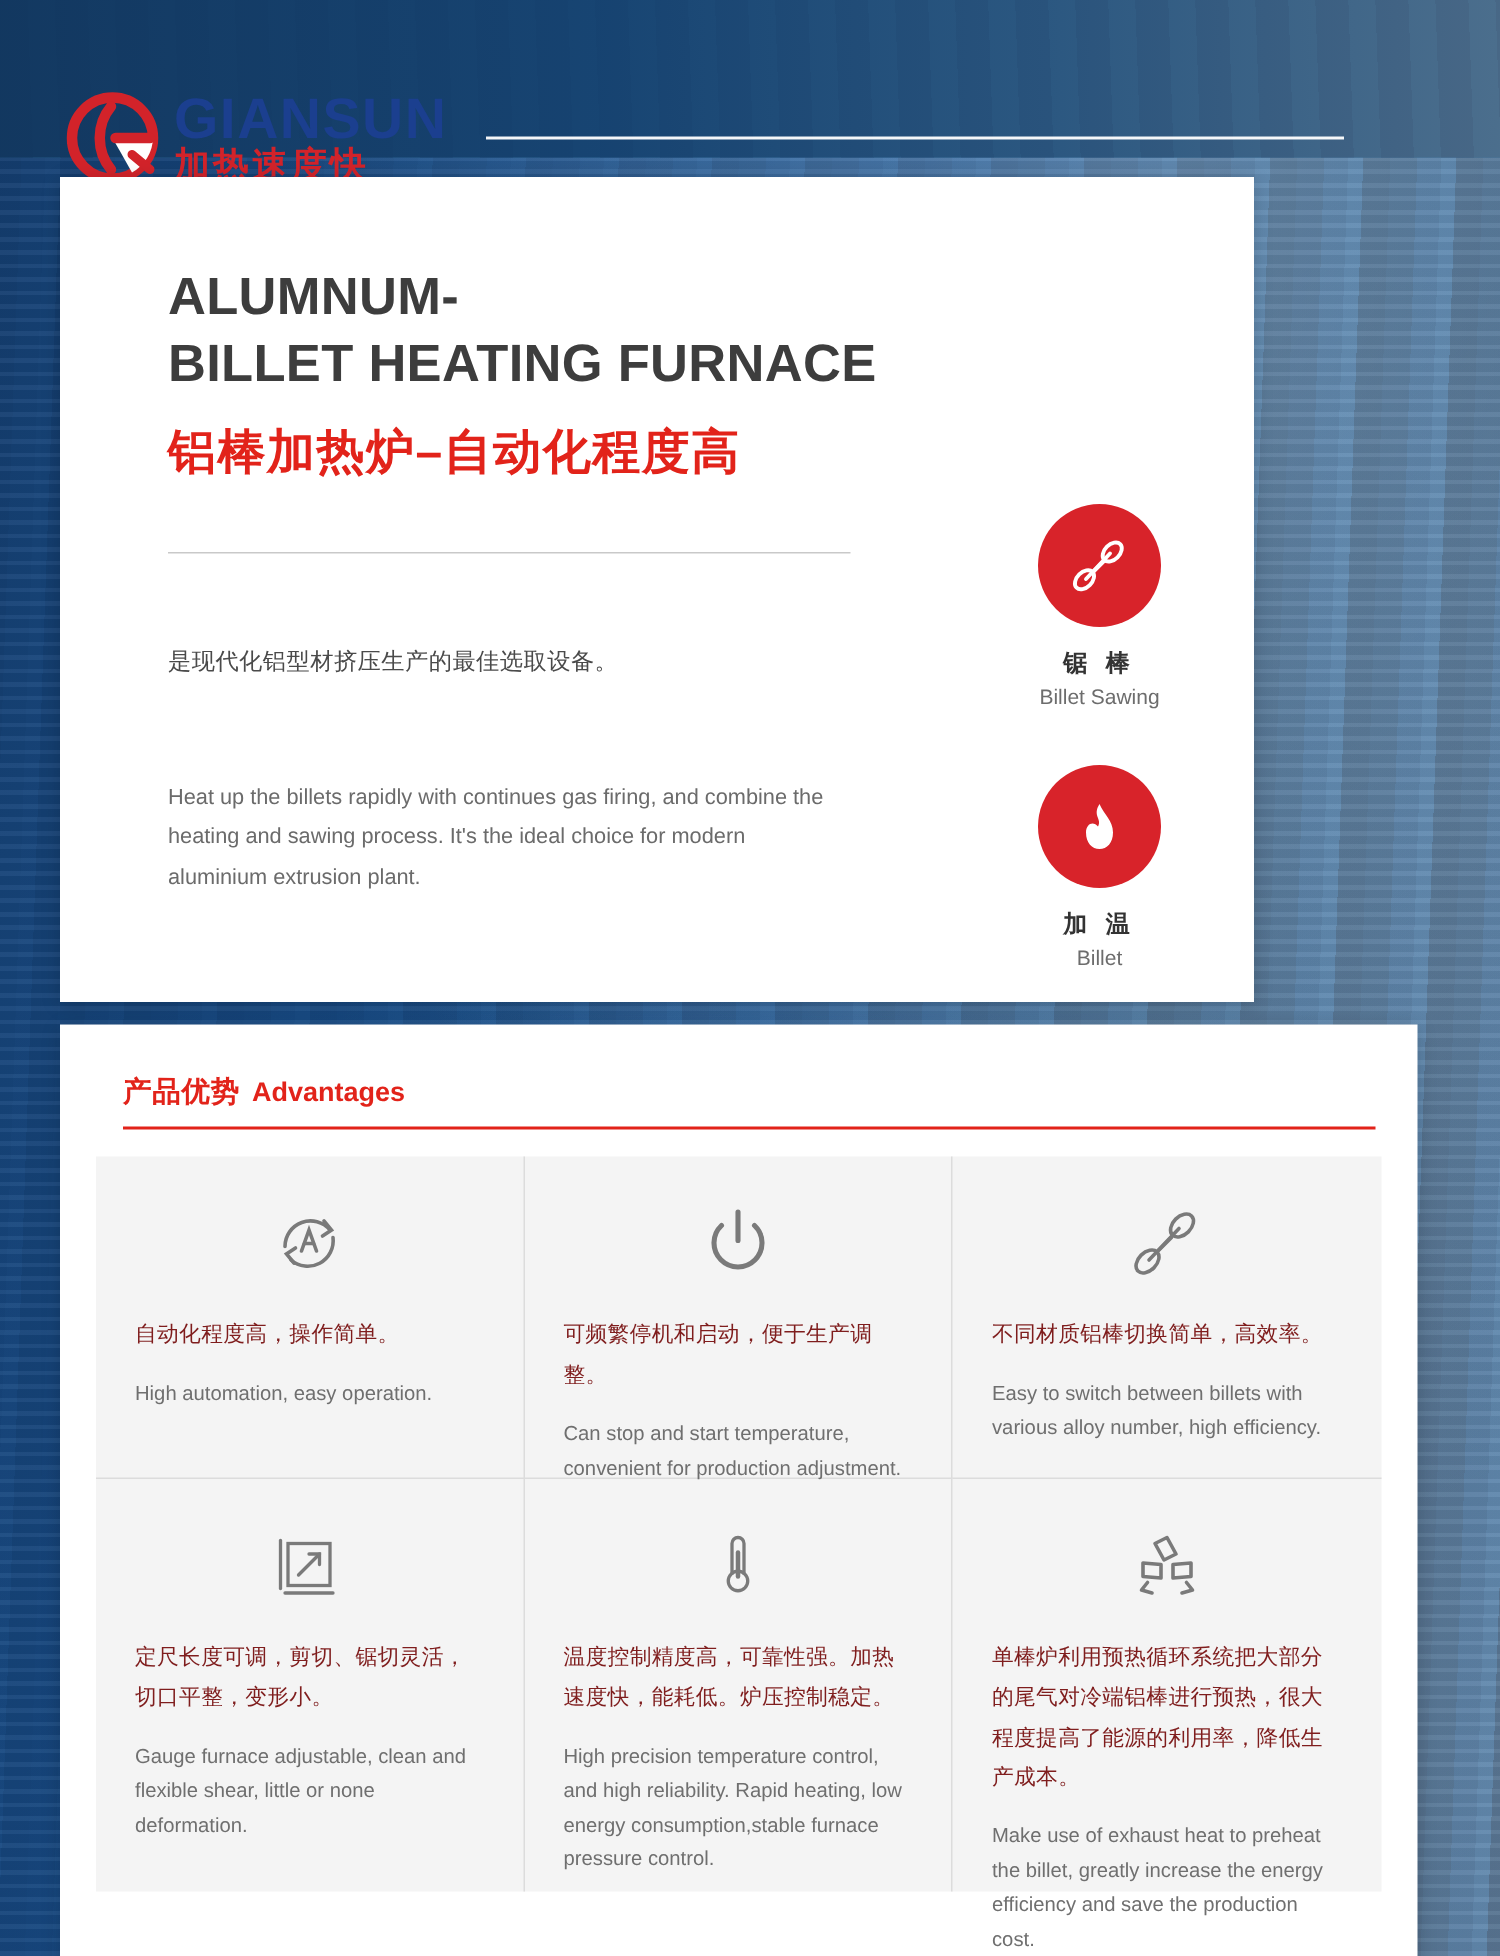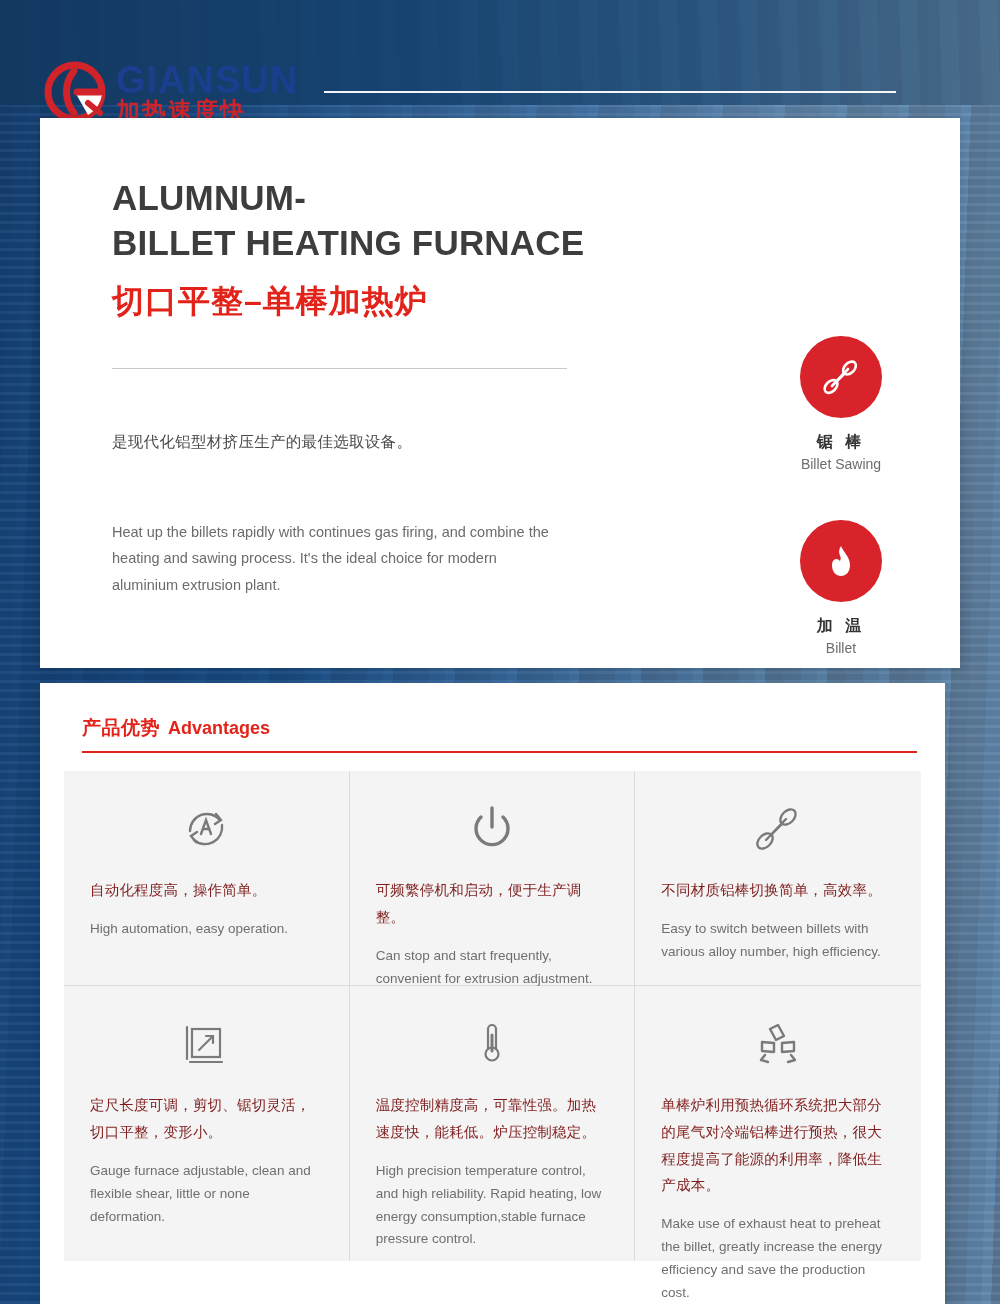--- a/index.html
+++ b/index.html
@@ -83,21 +83,21 @@
     background: #ffffff;
     margin-left: 26px;
     margin-right: 48px;
     opacity: .95;
   }
 
   
   .hero {
     position: absolute;
     left: 40px; top: 118px;
-    width: 920px;
+    width: 796px;
     height: 550px;
     background: #ffffff;
     box-shadow: 0 2px 12px rgba(0,0,0,.18);
   }
   .hero-inner {
     padding: 58px 62px 0 72px;
     display: flex;
   }
   .hero-left { width: 600px; }
   .title-en {
@@ -134,21 +134,21 @@
     width: 450px;
   }
 
   
   .hero-right {
     margin-left: 88px;
     padding-top: 160px;
     display: flex;
     flex-direction: column;
     align-items: center;
-    gap: 48px;
+    gap: 38px;
   }
   .circle-item { text-align: center; }
   .circle {
     width: 82px; height: 82px;
     border-radius: 50%;
     background: #d8232a;
     display: flex;
     align-items: center;
     justify-content: center;
     margin: 0 auto;
@@ -262,21 +262,21 @@
   <div class="header-rule"></div>
 </div>
 
 <div class="hero">
   <div class="hero-inner">
     <div class="hero-left">
       <div class="title-en">
         <span>ALUMNUM-</span><br>
         <span>BILLET HEATING FURNACE</span>
       </div>
-      <div class="title-cn">切口平整–单棒加热炉</div>
+      <div class="title-cn">铝棒加热炉–自动化程度高</div>
 
       <div class="divider-line"></div>
 
       <div class="para-cn">
         <br>
         <span>是现代化铝型材挤压生产的最佳选取设备。</span>
       </div>
 
       <div class="para-en">Heat up the billets rapidly with continues gas firing, and combine the heating and sawing process. It's the ideal choice for modern aluminium extrusion plant.</div>
     </div>
@@ -341,21 +341,21 @@
     <div class="cell">
       <div class="cell-icon">
         <svg width="56" height="56" viewBox="0 0 56 56">
           <g fill="none" stroke="#7a7a7a" stroke-width="3.4" stroke-linecap="round">
             <path d="M17 17 A16 16 0 1 0 39 17"></path>
             <path d="M28 8 L28 27"></path>
           </g>
         </svg>
       </div>
       <div class="cell-cn">可频繁停机和启动，便于生产调整。</div>
-      <div class="cell-en">Can stop and start frequently, convenient for extrusion adjustment.</div>
+      <div class="cell-en">Can stop and start temperature, convenient for production adjustment.</div>
     </div>
 
     <div class="cell">
       <div class="cell-icon">
         <svg width="56" height="56" viewBox="0 0 56 56">
           <g fill="none" stroke="#7a7a7a" stroke-width="2.4" stroke-linecap="round">
             <path d="M16 40 L36 19"></path>
             <ellipse cx="38" cy="17" rx="6" ry="9" transform="rotate(45 38 17)"></ellipse>
             <ellipse cx="15" cy="41" rx="6" ry="9" transform="rotate(45 15 41)"></ellipse>
             <path d="M22 34 L31 25"></path>

